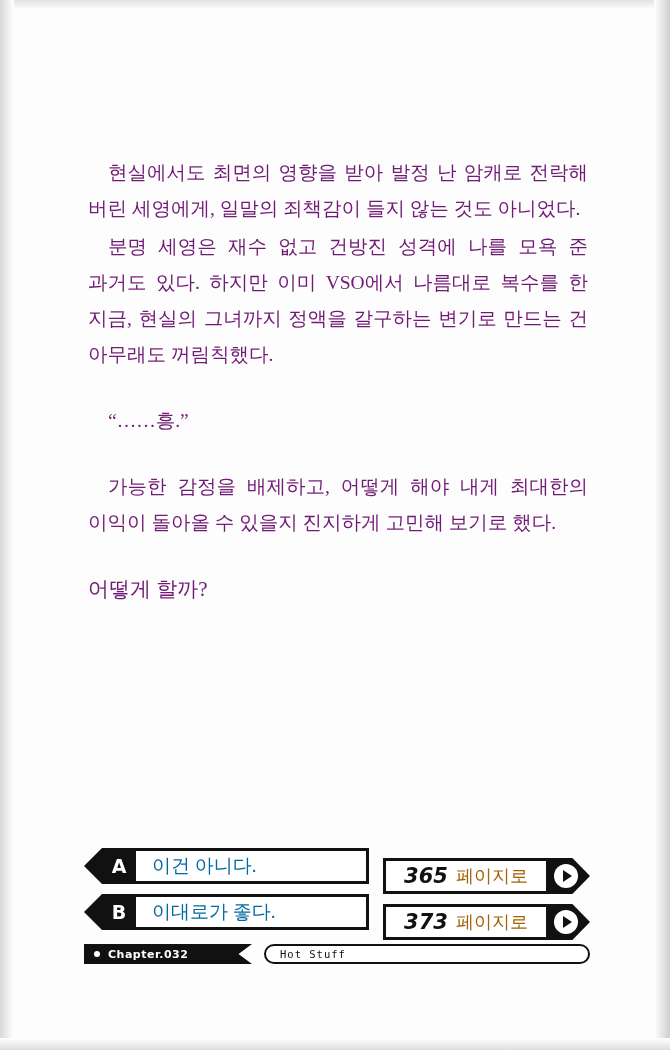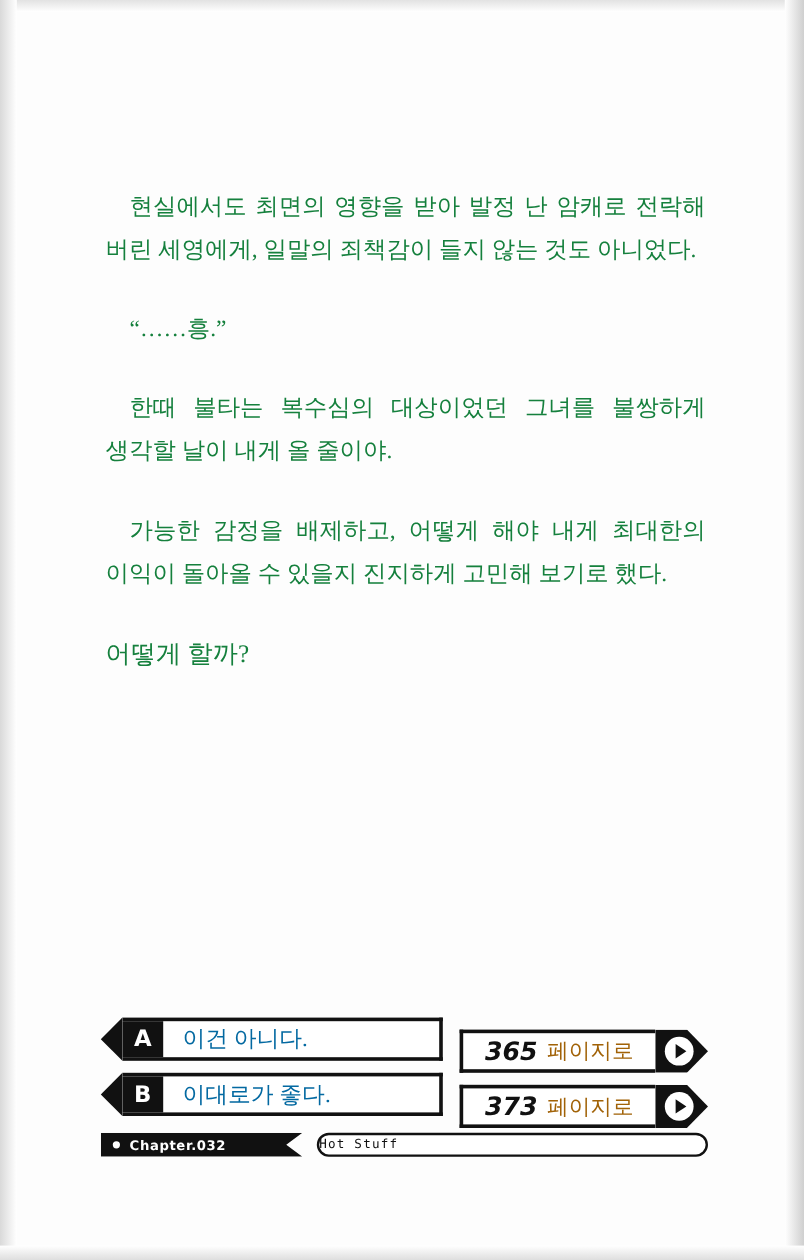--- a/index.html
+++ b/index.html
@@ -107,21 +107,21 @@
   .body-text {
     position: absolute;
     left: 88px;
     top: 155px;
     width: 500px;
   }
   .para {
     font-family: "Liberation Serif", serif;
     font-size: 19.5px;
     line-height: 36px;
-    color: #15803d;
+    color: #701a75;
     margin: 0;
     text-align: justify;
     word-break: keep-all;
   }
   .para.indent {
     text-indent: 20px;
   }
   .para.gap {
     margin-top: 30px;
   }
@@ -306,37 +306,38 @@
     box-sizing: border-box;
     display: flex;
     align-items: center;
     background: #fff;
   }
   .footer-title-text {
     font-family: "DejaVu Sans Mono", monospace;
     font-size: 10.5px;
     letter-spacing: 1px;
     color: #111;
+    margin-left: 14px;
   }
 </style>
 </head>
 <body>
 
 <div class="page">
 
   <div class="edge-top"></div>
   <div class="edge-left"></div>
   <div class="edge-right"></div>
   <div class="edge-bottom"></div>
 
 
   <div class="body-text">
     <p class="para indent">현실에서도 최면의 영향을 받아 발정 난 암캐로 전락해 버린 세영에게, 일말의 죄책감이 들지 않는 것도 아니었다.</p>
+    <p class="para indent gap-sm">분명 세영은 재수 없고 건방진 성격에 나를 모욕 준 과거도 있다. 하지만 이미 VSO에서 나름대로 복수를 한 지금, 현실의 그녀까지 정액을 갈구하는 변기로 만드는 건 아무래도 꺼림칙했다.</p>
     <p class="para quote gap">“……흥.”</p>
-    <p class="para indent gap">한때 불타는 복수심의 대상이었던 그녀를 불쌍하게 생각할 날이 내게 올 줄이야.</p>
     <p class="para indent gap">가능한 감정을 배제하고, 어떻게 해야 내게 최대한의 이익이 돌아올 수 있을지 진지하게 고민해 보기로 했다.</p>
     <p class="para big gap">어떻게 할까?</p>
   </div>
 
   <div class="choices">
 
     <div class="choice-row">
       <div class="choice-left">
         <div class="arrow-left"></div>
         <div class="choice-left-body">

